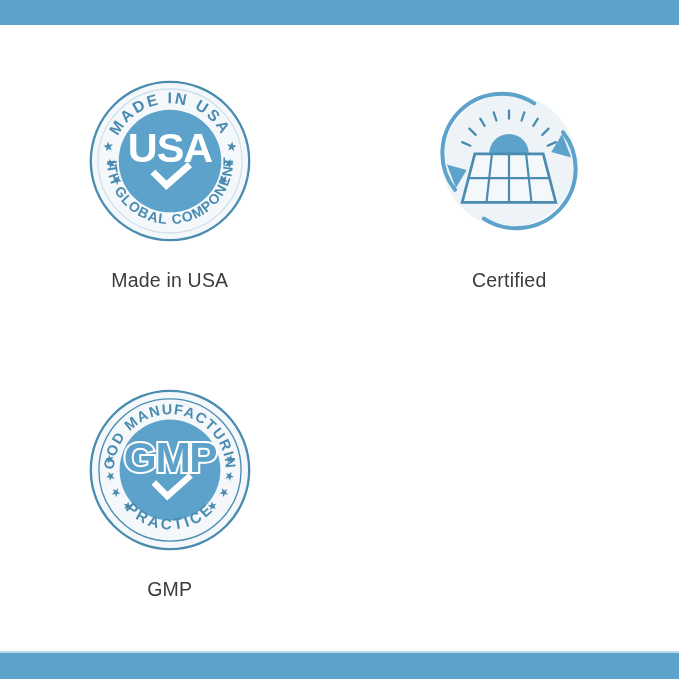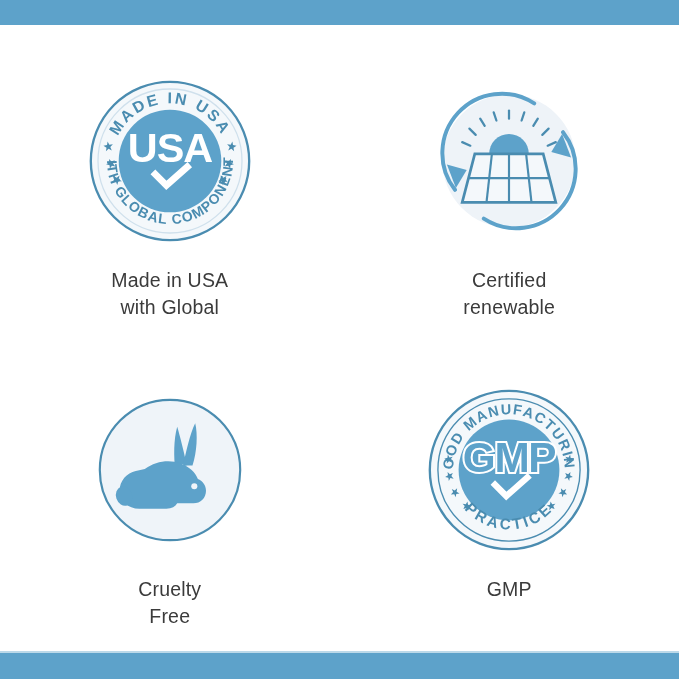--- a/index.html
+++ b/index.html
@@ -87,21 +87,20 @@
           </g>
         <g transform="translate(159,121) rotate(112)">
             <path d="M0,-5.5 1.6,-1.8 5.5,-1.8 2.3,0.7 3.5,4.5 0,2.2 -3.5,4.5 -2.3,0.7 -5.5,-1.8 -1.6,-1.8Z"></path>
           </g>
       </g>
       <text x="100" y="101" text-anchor="middle" font-size="46" font-weight="bold" fill="#ffffff" font-family="'Liberation Sans', sans-serif" letter-spacing="-1">USA</text>
       <path d="M81 112 L96 127 L122 104" fill="none" stroke="#ffffff" stroke-width="7.5" stroke-linecap="butt" stroke-linejoin="miter"></path>
     </svg>
     <div class="caption">
       <span class="ln">Made in USA</span>
-      <span class="ln">with Global</span>
     </div>
   </div>
 
   <div class="cell">
     <svg class="badge" viewBox="0 0 200 200">
       <circle cx="100" cy="100" r="74" fill="#eef3f8"></circle>
       <g>
         <path d="M 40 132 A 66 66 0 0 1 128 36" fill="none" stroke="#5da2ca" stroke-width="4.4" stroke-linecap="round"></path>
         <path d="M31 104 L53 110 L41 130 Z" fill="#5da2ca"></path>
         <path d="M 160 68 A 66 66 0 0 1 72 164" fill="none" stroke="#5da2ca" stroke-width="4.4" stroke-linecap="round"></path>
@@ -126,51 +125,23 @@
         <g stroke="#4a8cb0" stroke-width="2.4" fill="none">
           <line x1="55" y1="119" x2="145" y2="119"></line>
           <line x1="81" y1="92" x2="75" y2="146"></line>
           <line x1="100" y1="92" x2="100" y2="146"></line>
           <line x1="119" y1="92" x2="125" y2="146"></line>
         </g>
       </g>
     </svg>
     <div class="caption">
       <span class="ln">Certified</span>
-      <span class="ln">renewable</span>
     </div>
   </div>
 
-  <div class="cell row2">
-    <svg class="badge" viewBox="0 0 200 200">
-      <circle cx="100" cy="100" r="78" fill="#eff4f9" stroke="#4a8cb0" stroke-width="2.4"></circle>
-      <g fill="#5da2ca">
-        <path d="M108 52 C111 62 115 78 118 92 C113 94 109 97 106 100
-                 C104 86 104 66 108 52 Z"></path>
-        <path d="M128 48 C131 60 130 80 125 95 C121 95 117 95 114 96
-                 C118 80 122 60 128 48 Z"></path>
-        <path d="M72 99
-                 C84 90 100 88 112 93
-                 C121 96 128 102 131 110
-                 C136 112 140 117 140 123
-                 C140 131 134 137 126 137
-                 L108 137
-                 C106 141 102 143 96 143
-                 L66 143
-                 C53 143 44 134 44 123
-                 C44 112 52 103 62 101 Z"></path>
-        <ellipse cx="49" cy="129" rx="9" ry="11" transform="rotate(-18 49 129)"></ellipse>
-        <circle cx="127" cy="118" r="3.4" fill="#eff4f9"></circle>
-      </g>
-    </svg>
-    <div class="caption">
-      <span class="ln">Cruelty</span>
-      <span class="ln">Free</span>
-    </div>
-  </div>
 
   <div class="cell row2">
     <svg class="badge" viewBox="0 0 200 200">
       <defs>
         <path id="arcTop4" d="M 38 100 A 62 62 0 0 1 162 100"></path>
         <path id="arcBot4" d="M 34 100 A 66 66 0 0 0 166 100"></path>
       </defs>
       <circle cx="100" cy="100" r="88" fill="#f4f8fb" stroke="#4a8cb0" stroke-width="2.6"></circle>
       <circle cx="100" cy="100" r="79" fill="none" stroke="#4a8cb0" stroke-width="1.5"></circle>
       <circle cx="100" cy="100" r="56" fill="#5da2ca"></circle>

